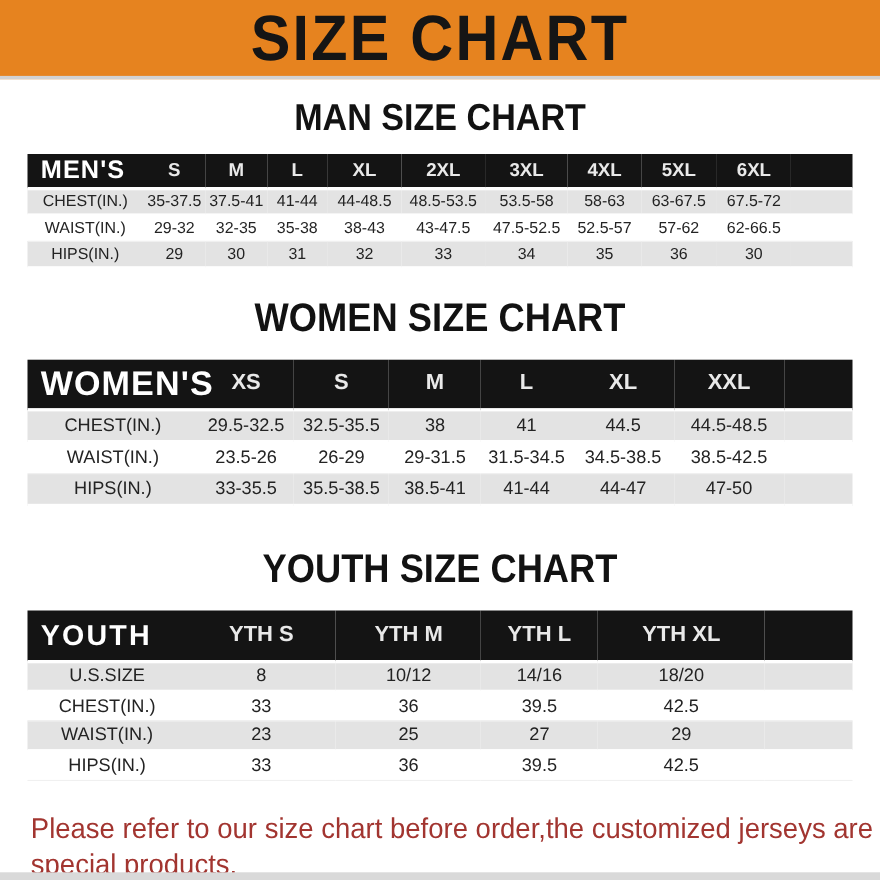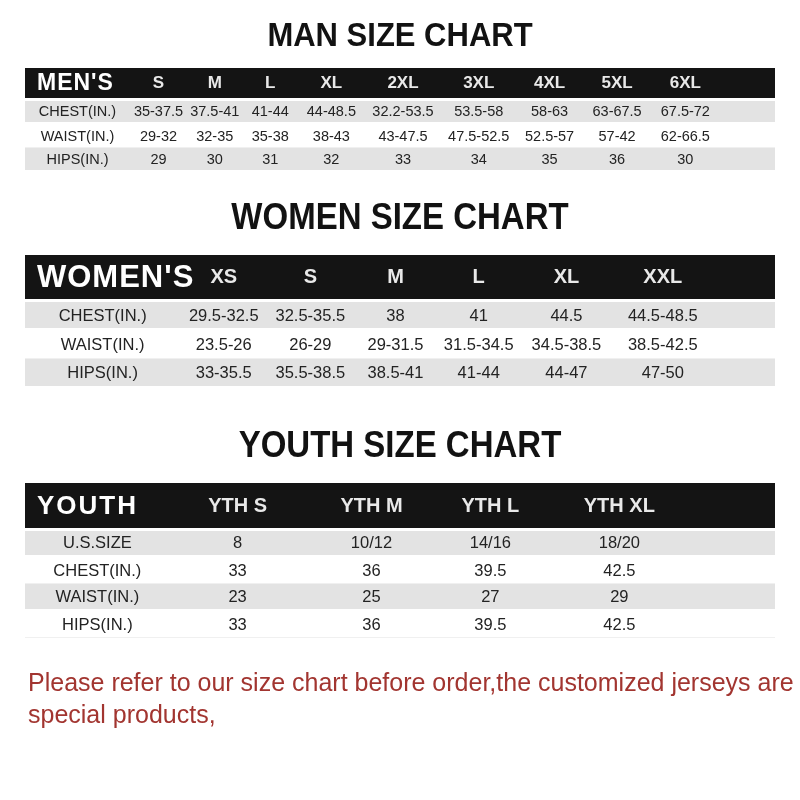--- a/index.html
+++ b/index.html
@@ -81,20 +81,23 @@
   .bottom-strip {
     position: absolute; bottom: 0; left: 0; width: 100%; height: 7px;
     background: #D9D9D9;
   }
 </style>
 </head>
 <body>
 
 <div class="page">
 
+  <header class="banner">
+    <h1>SIZE CHART</h1>
+  </header>
 
   <section class="chart-section men">
     <h2>MAN SIZE CHART</h2>
     <table class="size-table">
         <colgroup>
           <col style="width: 14%;">
           <col style="width: 7.6%;">
           <col style="width: 7.4%;">
           <col style="width: 7.4%;">
           <col style="width: 8.9%;">
@@ -120,37 +123,37 @@
             <th></th>
           </tr>
         </thead>
         <tbody>
           <tr>
             <td class="row-label">CHEST(IN.)</td>
             <td>35-37.5</td>
             <td>37.5-41</td>
             <td>41-44</td>
             <td>44-48.5</td>
-            <td>32.2-53.5</td>
+            <td>48.5-53.5</td>
             <td>53.5-58</td>
             <td>58-63</td>
             <td>63-67.5</td>
             <td>67.5-72</td>
             <td></td>
           </tr>
           <tr>
             <td class="row-label">WAIST(IN.)</td>
             <td>29-32</td>
             <td>32-35</td>
             <td>35-38</td>
             <td>38-43</td>
             <td>43-47.5</td>
             <td>47.5-52.5</td>
             <td>52.5-57</td>
-            <td>57-42</td>
+            <td>57-62</td>
             <td>62-66.5</td>
             <td></td>
           </tr>
           <tr>
             <td class="row-label">HIPS(IN.)</td>
             <td>29</td>
             <td>30</td>
             <td>31</td>
             <td>32</td>
             <td>33</td>

